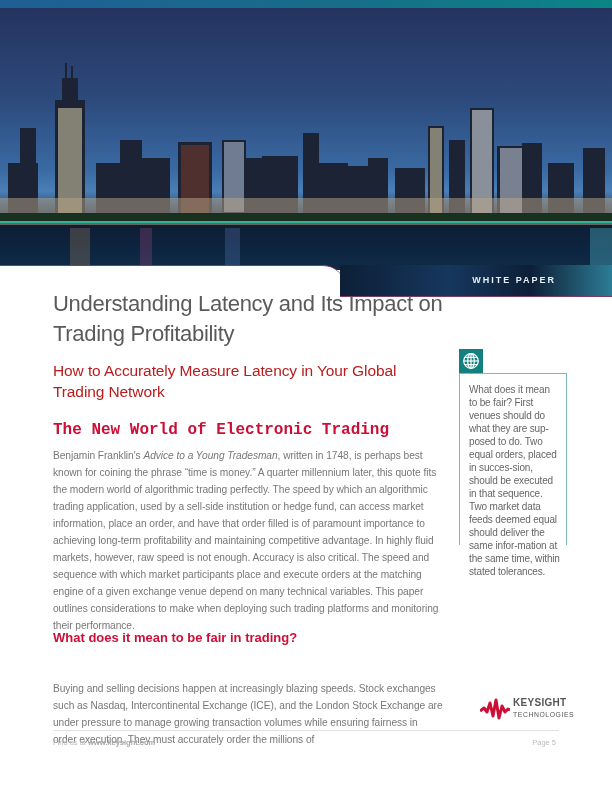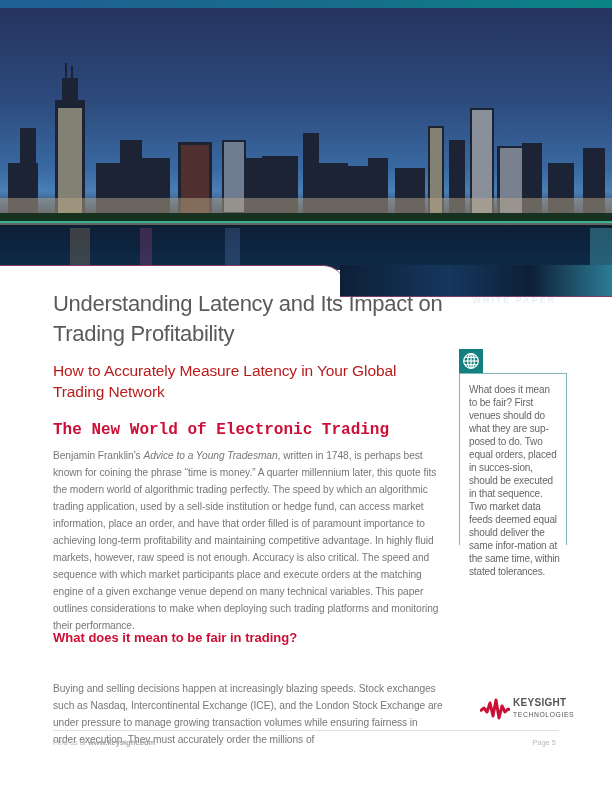--- a/index.html
+++ b/index.html
@@ -13,21 +13,21 @@
     background: linear-gradient(180deg, #25335f 0%, #2c4a7c 35%, #3a6aa3 62%, #4a7fb6 70%, #2a3f5e 78%, #0e1e33 82%, #0d2440 92%, #102c47 100%); }
   .hero svg { position: absolute; left: 0; top: 0; }
 
   .hero-cut { position: absolute; left: 0; top: 265px; width: 612px; height: 30px; }
   .hero-cut .white { position: absolute; left: 0; top: 0; width: 345px; height: 30px; background: #fff;
     border-top: 1px solid #8a3a6a; border-top-right-radius: 22px; }
   .hero-cut .strip { position: absolute; left: 340px; top: 0; width: 272px; height: 32px;
     background: linear-gradient(90deg, #0d1f36 0%, #16375e 40%, #0d1f36 70%, #2d7c95 100%);
     border-bottom: 1px solid #7a3a6a; }
   .white-paper { position: absolute; right: 56px; top: 275px; font-size: 9px; letter-spacing: 2px;
-    color: #e8eef5; font-weight: bold; margin-top: 20px; }
+    color: #e8eef5; font-weight: bold; }
 
   .title { position: absolute; left: 53px; top: 289px; width: 390px; font-size: 22px; line-height: 30px;
     color: #5a5a5a; font-weight: normal; letter-spacing: -0.3px; }
   .subtitle { position: absolute; left: 53px; top: 360px; width: 380px; font-size: 15.5px; line-height: 21px;
     color: #b91c1c; letter-spacing: -0.1px; }
 
   .h2 { position: absolute; left: 53px; width: 390px; color: #cc0f36; }
   .h2.big { top: 421px; font-size: 16px; font-family: Liberation Mono, monospace; }
   .h2.small { top: 630px; font-size: 13px; }
 

